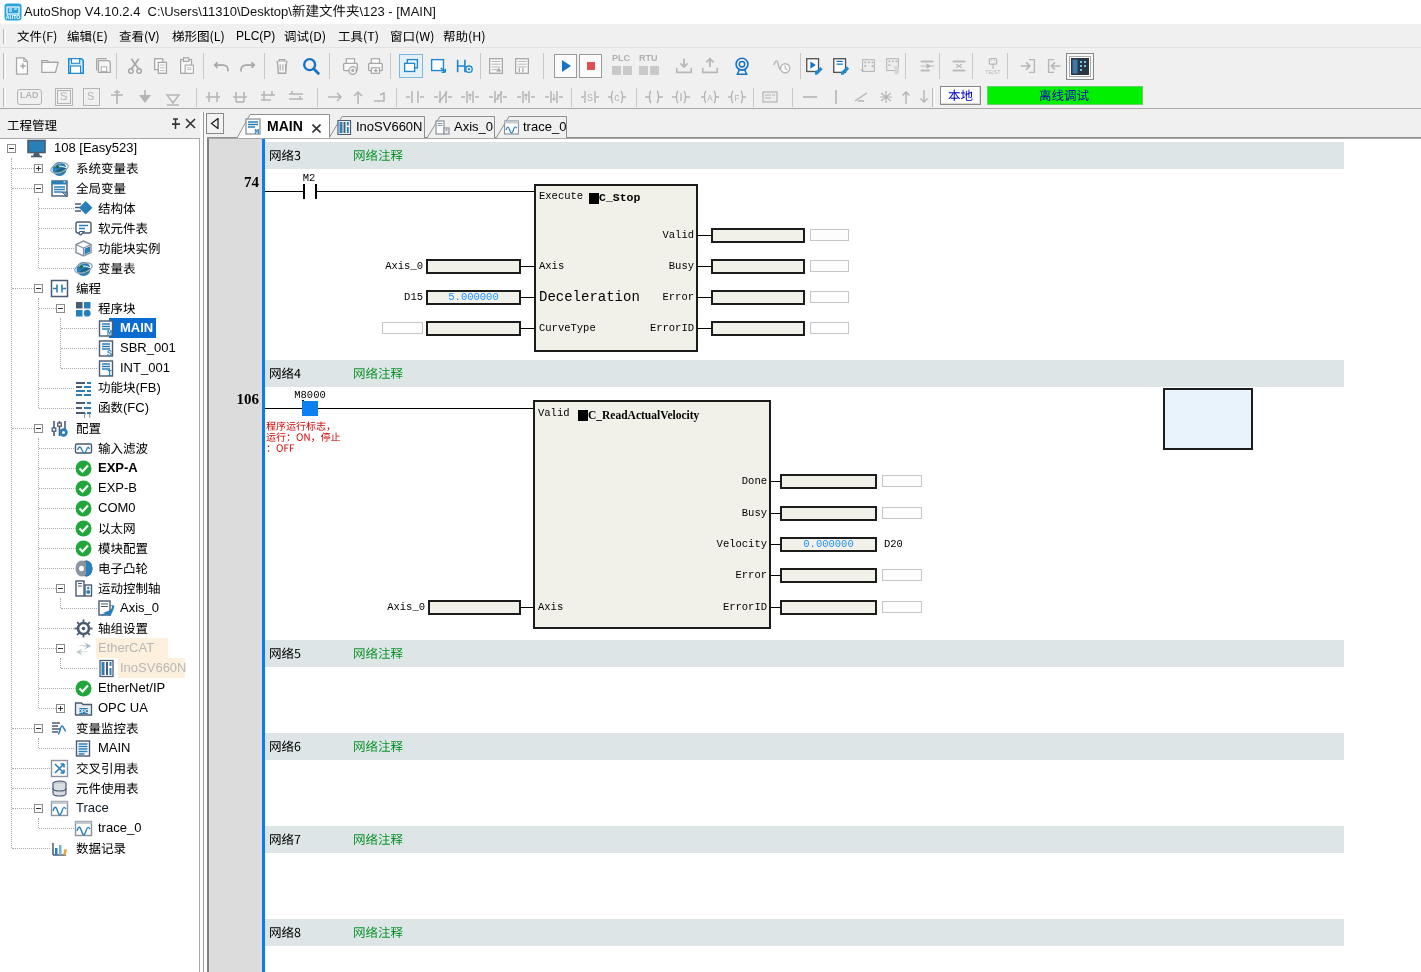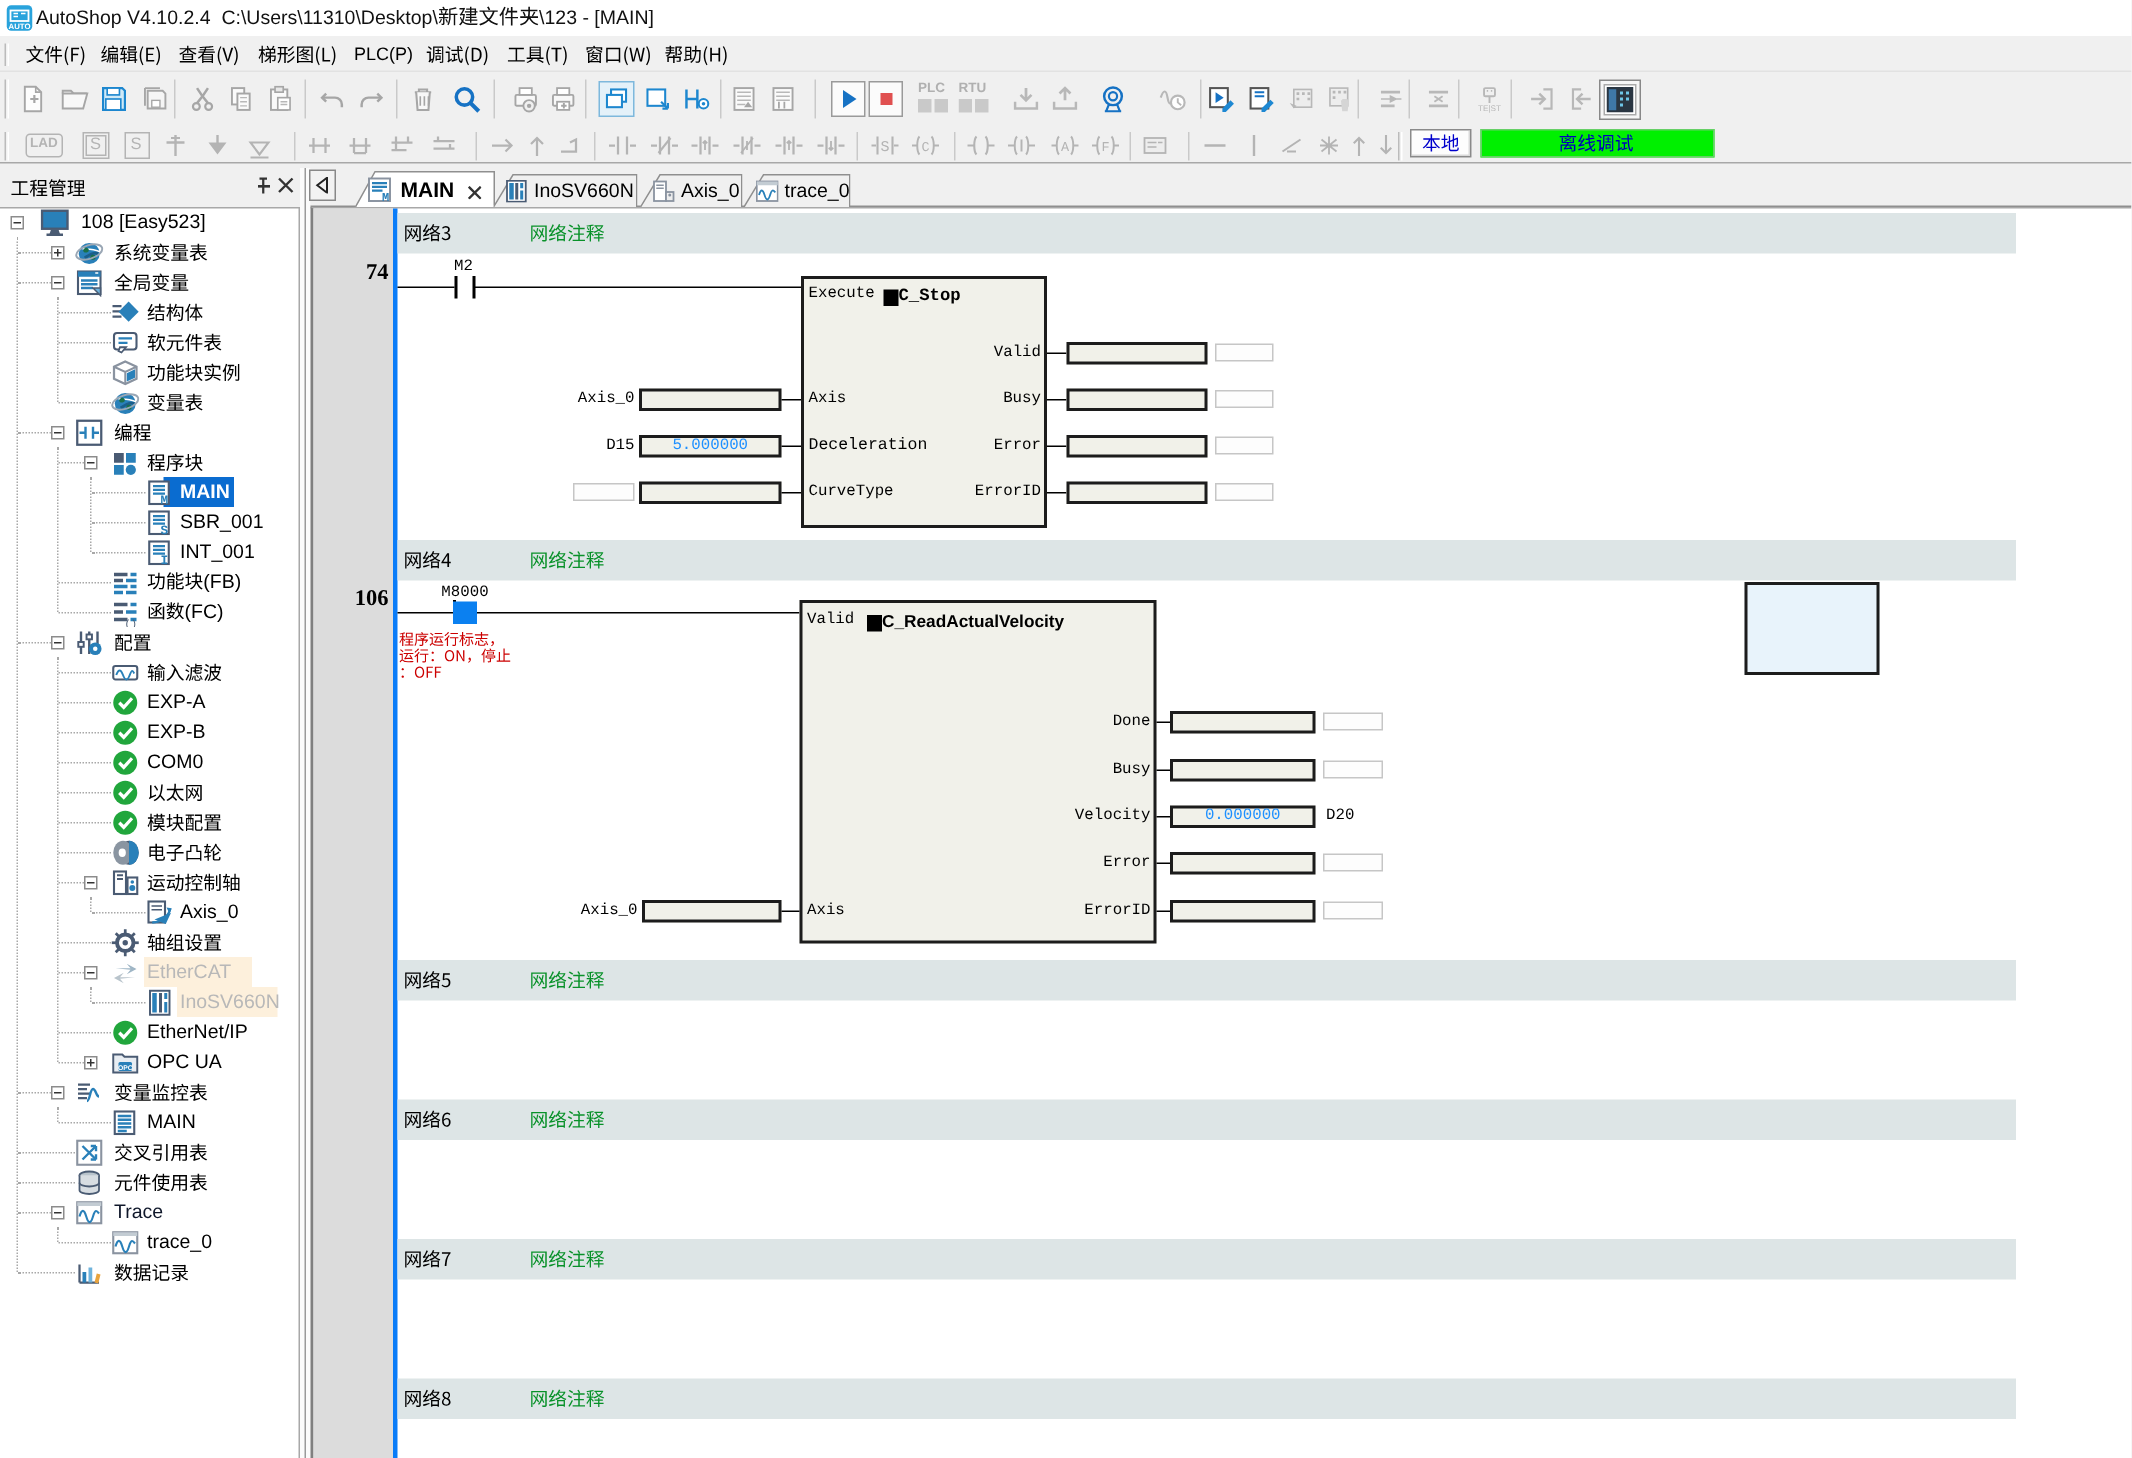--- a/index.html
+++ b/index.html
@@ -717,21 +717,21 @@
     <use href="#g8f93" x="0.0"></use>
     <use href="#g5165" x="1.0"></use>
     <use href="#g6ee4" x="2.0"></use>
     <use href="#g6ce2" x="3.0"></use>
   </svg>
 <div class="a" style="left:39px;top:468px;width:35px;height:0;border-top:1px dotted #a8a8a8"></div>
 <svg class="a" style="left:74px;top:459px;" width="19" height="19" viewBox="0 0 19 19">
     <circle cx="9.5" cy="9.5" r="8" fill="#21a63c"></circle>
     <path d="M5.5 9.5l3 3 5.5-6" stroke="#fff" stroke-width="2.2" fill="none"></path>
   </svg>
-<div class="a" style="left:98px;top:458px;height:20px;line-height:20px;font-size:13px;color:#000;font-weight:normal">EXP-A</div>
+<div class="a" style="left:98px;top:458px;height:20px;line-height:20px;font-size:13px;color:#000;font-weight:bold">EXP-A</div>
 <div class="a" style="left:39px;top:488px;width:35px;height:0;border-top:1px dotted #a8a8a8"></div>
 <svg class="a" style="left:74px;top:479px;" width="19" height="19" viewBox="0 0 19 19">
     <circle cx="9.5" cy="9.5" r="8" fill="#21a63c"></circle>
     <path d="M5.5 9.5l3 3 5.5-6" stroke="#fff" stroke-width="2.2" fill="none"></path>
   </svg>
 <div class="a" style="left:98px;top:478px;height:20px;line-height:20px;font-size:13px;color:#000;font-weight:normal">EXP-B</div>
 <div class="a" style="left:39px;top:508px;width:35px;height:0;border-top:1px dotted #a8a8a8"></div>
 <svg class="a" style="left:74px;top:499px;" width="19" height="19" viewBox="0 0 19 19">
     <circle cx="9.5" cy="9.5" r="8" fill="#21a63c"></circle>
     <path d="M5.5 9.5l3 3 5.5-6" stroke="#fff" stroke-width="2.2" fill="none"></path>
@@ -992,21 +992,21 @@
 <div class="a" style="left:265px;top:191px;width:38px;height:1px;background:#000"></div>
 <div class="a" style="left:316px;top:191px;width:218px;height:1px;background:#000"></div>
 <div class="a" style="left:303px;top:184px;width:2px;height:15px;background:#000"></div>
 <div class="a" style="left:315px;top:184px;width:2px;height:15px;background:#000"></div>
 <div class="a" style="left:99px;width:420px;text-align:center;top:171px;height:14px;line-height:14px;font-size:10.5px;color:#000;font-family:'Liberation Mono',monospace;white-space:pre">M2</div>
 <div class="a" style="left:534px;top:184px;width:164px;height:168px;background:#f1f1ea;border:2px solid #1c1c1c"></div>
 <div class="a" style="left:539px;top:189px;height:14px;line-height:14px;font-size:10.5px;color:#000;font-family:'Liberation Mono',monospace;white-space:pre">Execute</div>
 <div class="a" style="left:589px;top:193px;width:10px;height:11px;background:#000"></div>
 <div class="a" style="left:599px;top:191px;height:14px;line-height:14px;font-size:11.5px;color:#000;font-family:'Liberation Mono',monospace;font-weight:bold;white-space:pre">C_Stop</div>
 <div class="a" style="left:539px;top:259px;height:14px;line-height:14px;font-size:10.5px;color:#000;font-family:'Liberation Mono',monospace;white-space:pre">Axis</div>
-<div class="a" style="left:539px;top:289.5px;height:14px;line-height:14px;font-size:11px;color:#000;font-family:'Liberation Mono',monospace;white-space:pre">Deceleration</div>
+<div class="a" style="left:539px;top:289.5px;height:14px;line-height:14px;font-size:14px;color:#000;font-family:'Liberation Mono',monospace;white-space:pre">Deceleration</div>
 <div class="a" style="left:539px;top:320.5px;height:14px;line-height:14px;font-size:10.5px;color:#000;font-family:'Liberation Mono',monospace;white-space:pre">CurveType</div>
 <div class="a" style="left:274px;width:420px;text-align:right;top:228px;height:14px;line-height:14px;font-size:10.5px;color:#000;font-family:'Liberation Mono',monospace;white-space:pre">Valid</div>
 <div class="a" style="left:274px;width:420px;text-align:right;top:259px;height:14px;line-height:14px;font-size:10.5px;color:#000;font-family:'Liberation Mono',monospace;white-space:pre">Busy</div>
 <div class="a" style="left:274px;width:420px;text-align:right;top:289.5px;height:14px;line-height:14px;font-size:10.5px;color:#000;font-family:'Liberation Mono',monospace;white-space:pre">Error</div>
 <div class="a" style="left:274px;width:420px;text-align:right;top:320.5px;height:14px;line-height:14px;font-size:10.5px;color:#000;font-family:'Liberation Mono',monospace;white-space:pre">ErrorID</div>
 <div class="a" style="left:3px;width:420px;text-align:right;top:259px;height:14px;line-height:14px;font-size:10.5px;color:#000;font-family:'Liberation Mono',monospace;white-space:pre">Axis_0</div>
 <div class="a" style="left:426px;top:259px;width:95px;height:15px;background:#f1f1e9;border:2px solid #1c1c1c"></div>
 <div class="a" style="left:521px;top:266px;width:13px;height:1px;background:#000"></div>
 <div class="a" style="left:3px;width:420px;text-align:right;top:289.5px;height:14px;line-height:14px;font-size:10.5px;color:#000;font-family:'Liberation Mono',monospace;white-space:pre">D15</div>
 <div class="a" style="left:426px;top:289.5px;width:95px;height:15px;background:#f1f1e9;border:2px solid #1c1c1c"></div>
@@ -1065,21 +1065,21 @@
   </svg>
 <svg style="position:absolute;left:266px;top:442.7px;overflow:visible" width="28.46" height="10" viewBox="0 -0.88 2.846 1" fill="#cc0000">
     <use href="#gff1a" x="0.0"></use>
     <use href="#g4f" x="1.0"></use>
     <use href="#g46" x="1.742"></use>
     <use href="#g46" x="2.294"></use>
   </svg>
 <div class="a" style="left:533px;top:400px;width:238px;height:229px;background:#f1f1ea;border:2px solid #1c1c1c"></div>
 <div class="a" style="left:538px;top:406px;height:14px;line-height:14px;font-size:10.5px;color:#000;font-family:'Liberation Mono',monospace;white-space:pre">Valid</div>
 <div class="a" style="left:578px;top:410px;width:10px;height:11px;background:#000"></div>
-<div class="a" style="left:588px;top:408px;height:14px;line-height:14px;font-size:11.5px;color:#000;font-family:Liberation Sans, sans-serif;font-weight:bold;white-space:pre">C_ReadActualVelocity</div>
+<div class="a" style="left:588px;top:408px;height:14px;line-height:14px;font-size:11.5px;color:#000;font-family:Liberation Serif, serif;font-weight:bold;white-space:pre">C_ReadActualVelocity</div>
 <div class="a" style="left:347px;width:420px;text-align:right;top:474px;height:14px;line-height:14px;font-size:10.5px;color:#000;font-family:'Liberation Mono',monospace;white-space:pre">Done</div>
 <div class="a" style="left:347px;width:420px;text-align:right;top:505.5px;height:14px;line-height:14px;font-size:10.5px;color:#000;font-family:'Liberation Mono',monospace;white-space:pre">Busy</div>
 <div class="a" style="left:347px;width:420px;text-align:right;top:537px;height:14px;line-height:14px;font-size:10.5px;color:#000;font-family:'Liberation Mono',monospace;white-space:pre">Velocity</div>
 <div class="a" style="left:347px;width:420px;text-align:right;top:568px;height:14px;line-height:14px;font-size:10.5px;color:#000;font-family:'Liberation Mono',monospace;white-space:pre">Error</div>
 <div class="a" style="left:347px;width:420px;text-align:right;top:599.5px;height:14px;line-height:14px;font-size:10.5px;color:#000;font-family:'Liberation Mono',monospace;white-space:pre">ErrorID</div>
 <div class="a" style="left:538px;top:599.5px;height:14px;line-height:14px;font-size:10.5px;color:#000;font-family:'Liberation Mono',monospace;white-space:pre">Axis</div>
 <div class="a" style="left:5px;width:420px;text-align:right;top:599.5px;height:14px;line-height:14px;font-size:10.5px;color:#000;font-family:'Liberation Mono',monospace;white-space:pre">Axis_0</div>
 <div class="a" style="left:428px;top:599.5px;width:93px;height:15px;background:#f1f1e9;border:2px solid #1c1c1c"></div>
 <div class="a" style="left:521px;top:606.5px;width:12px;height:1px;background:#000"></div>
 <div class="a" style="left:771px;top:481px;width:9px;height:1px;background:#000"></div>

